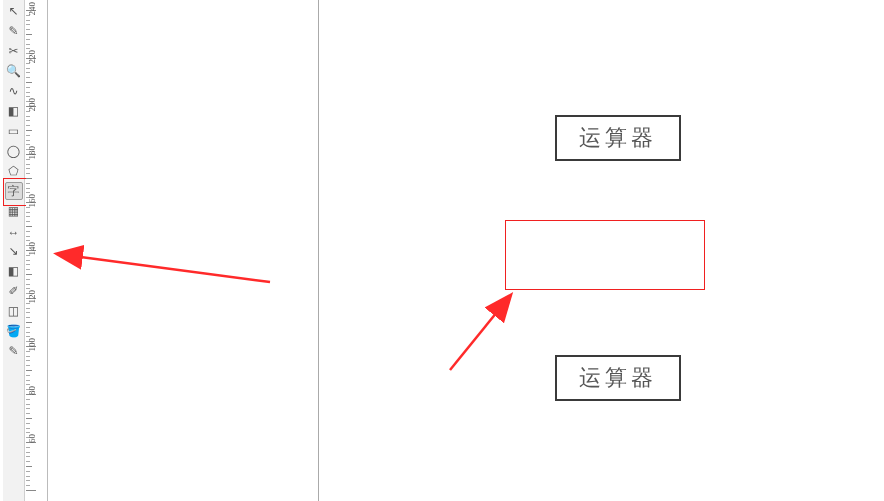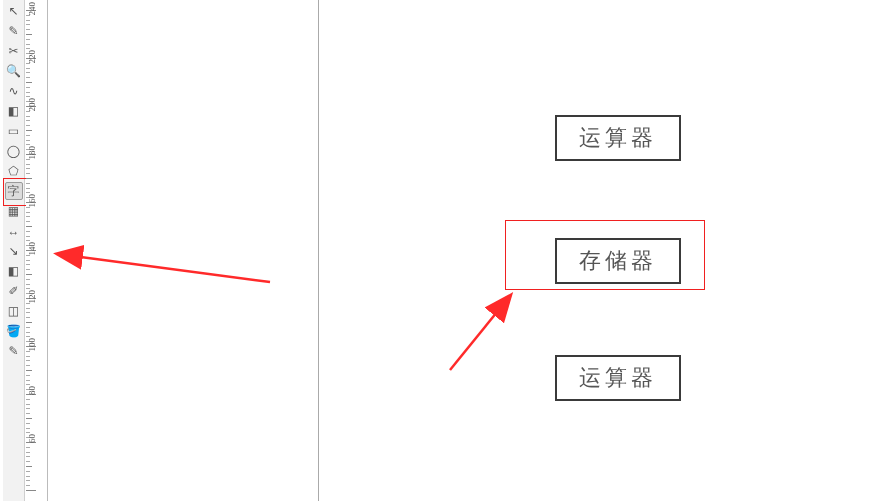--- a/index.html
+++ b/index.html
@@ -258,21 +258,20 @@
     <div class="lbl" style="top: 242px;">140</div>
     <div class="lbl" style="top: 290px;">120</div>
     <div class="lbl" style="top: 338px;">100</div>
     <div class="lbl" style="top: 386px;">80</div>
     <div class="lbl" style="top: 434px;">60</div>
   </div>
 
 <div class="canvas" id="canvas">
   <div class="page-edge"></div>
 <div class="text-box" style="left: 507px; top: 115px;">运算器</div>
-    <div class="text-box" style="left: 507px; top: 238px;">存储器</div>
     <div class="text-box" style="left: 507px; top: 355px;">运算器</div>
     <div class="sel-box" style="left: 457px; top: 220px; width: 200px; height: 70px;"></div>
   </div>
 
 <div class="arrow" style="left:0;top:0;width:884px;height:501px;">
   <svg width="884" height="501" id="arrows-svg">
       <defs>
         <marker id="ah" markerWidth="12" markerHeight="10" refX="10" refY="5" orient="auto">
           <path d="M0,0 L12,5 L0,10 Z" fill="#ff2a2a"></path>
         </marker>

